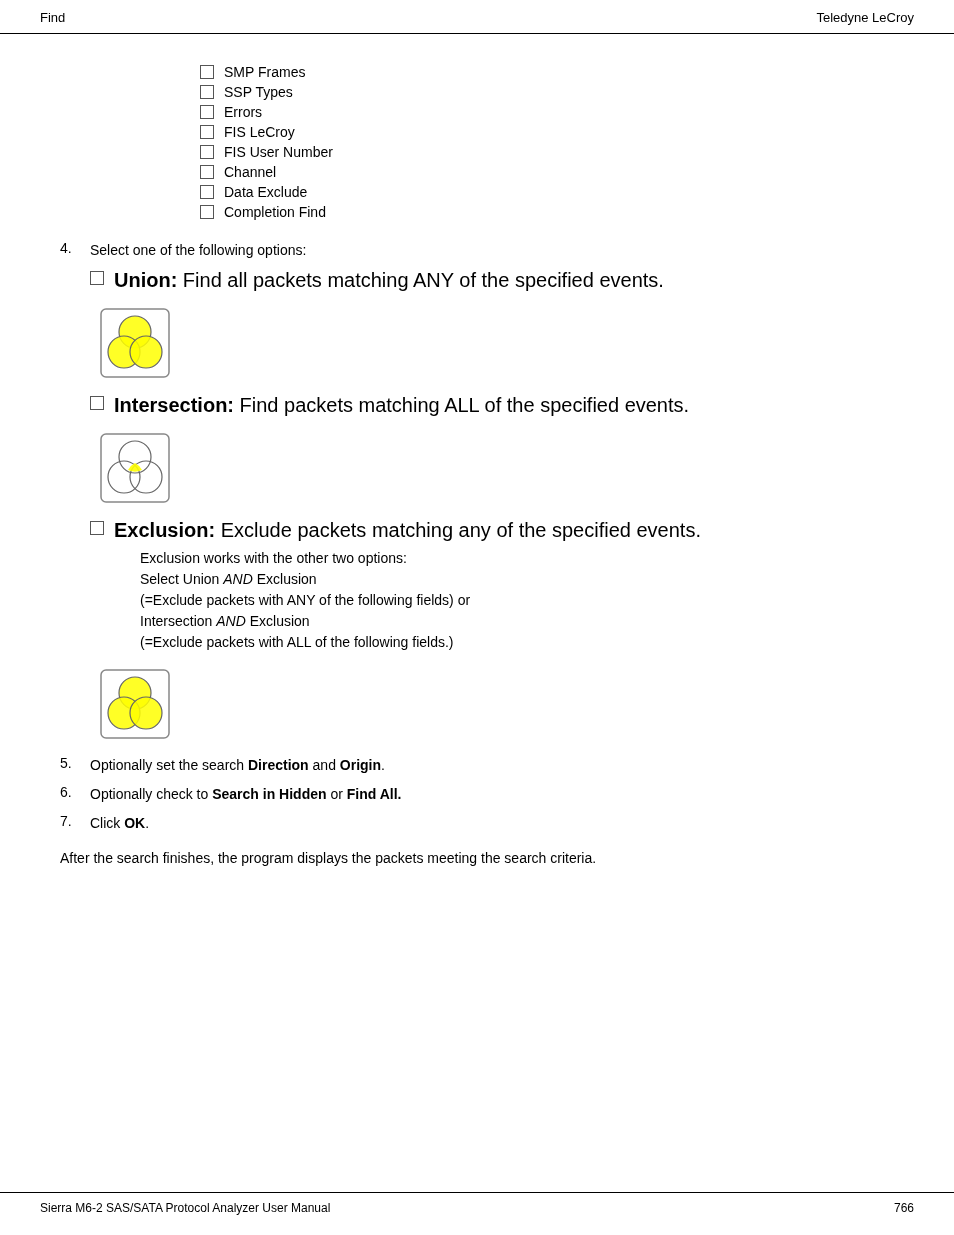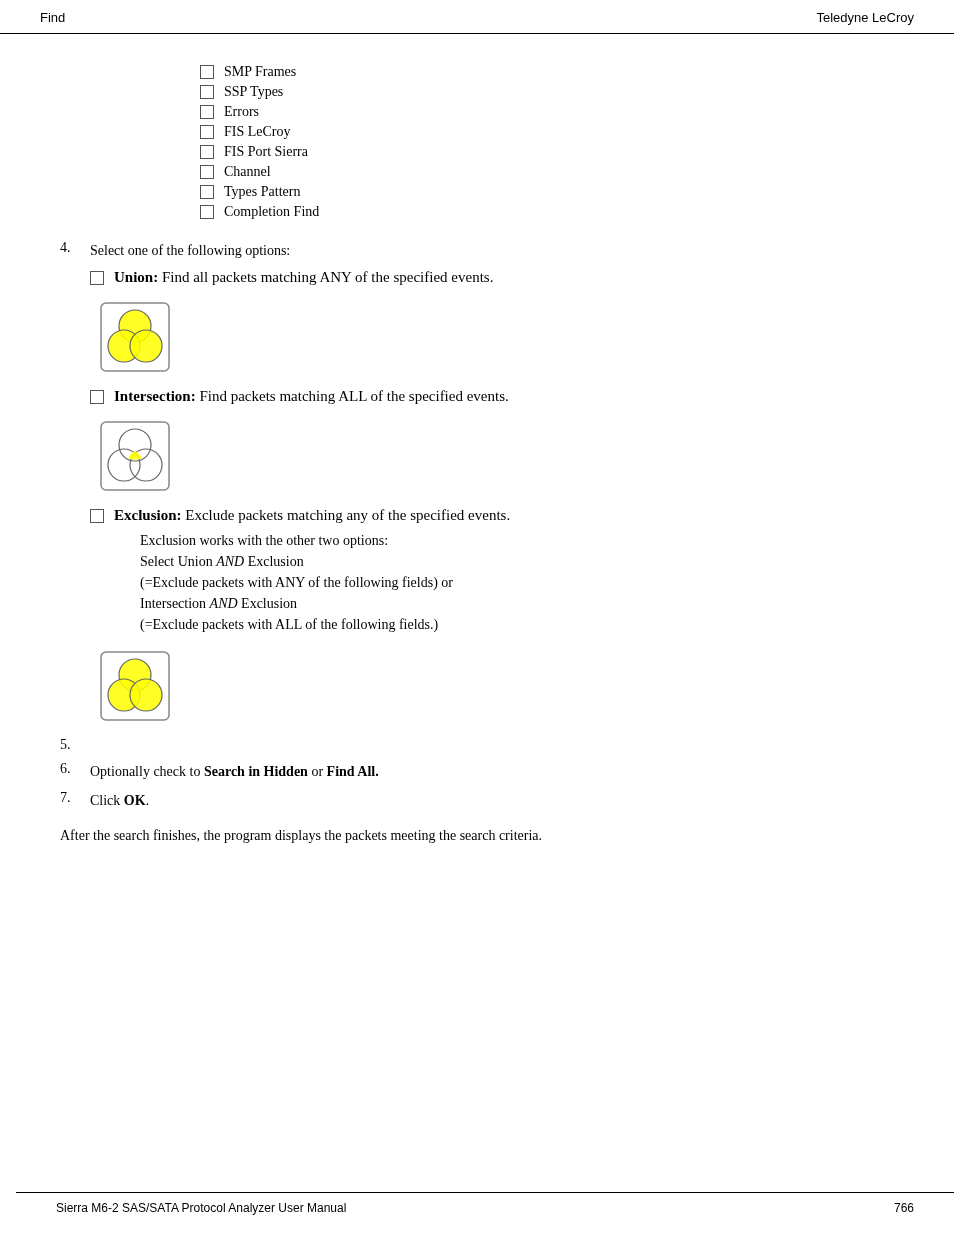--- a/index.html
+++ b/index.html
@@ -41,21 +41,20 @@
     }
 
     .header-right {
       font-size: 13px;
       color: #000;
     }
 
     
     .main-content {
       padding: 10px 60px 40px 60px;
-      font-family: Liberation Serif, serif;
     }
 
     
     .bullet-list {
       list-style: none;
       margin-bottom: 20px;
       padding-left: 140px;
     }
 
     .bullet-list li {
@@ -83,21 +82,21 @@
     .sub-bullet-list {
       list-style: none;
       padding-left: 0;
       margin-top: 6px;
     }
 
     .sub-bullet-list li {
       display: flex;
       align-items: flex-start;
       margin-bottom: 6px;
-      font-size: 15px;
+      font-size: 20px;
     }
 
     .sub-bullet-list li .checkbox-icon {
       margin-top: 2px;
     }
 
     
     .venn-diagram {
       width: 70px;
       height: 70px;
@@ -126,21 +125,21 @@
       margin-top: 6px;
       margin-bottom: 10px;
       font-size: 14px;
       line-height: 1.5;
     }
 
     
     .page-footer {
       position: absolute;
       bottom: 20px;
-      left: 16px;
+      left: 0;
       right: 0;
       display: flex;
       justify-content: space-between;
       padding: 8px 40px 0 40px;
       border-top: 1px solid #000;
       font-size: 12px;
       color: #000;
     }
 
     .step-row {
@@ -189,29 +188,29 @@
       <li>
         <span class="checkbox-icon"></span>
         <span>Errors</span>
       </li>
       <li>
         <span class="checkbox-icon"></span>
         <span>FIS LeCroy</span>
       </li>
       <li>
         <span class="checkbox-icon"></span>
-        <span>FIS Port Sierra</span>
+        <span>FIS User Number</span>
       </li>
       <li>
         <span class="checkbox-icon"></span>
         <span>Channel</span>
       </li>
       <li>
         <span class="checkbox-icon"></span>
-        <span>Types Pattern</span>
+        <span>Data Exclude</span>
       </li>
       <li>
         <span class="checkbox-icon"></span>
         <span>Completion Find</span>
       </li>
     </ul>
 
     <div class="numbered-section">
       <div class="step-row">
         <span class="step-number">4.</span>
@@ -277,20 +276,23 @@
           <rect x="1" y="1" width="68" height="68" rx="5" ry="5" fill="white" stroke="#888" stroke-width="1.5"></rect>
           <circle cx="35" cy="24" r="16" fill="yellow" fill-opacity="0.85" stroke="#666" stroke-width="1.2"></circle>
           <circle cx="24" cy="44" r="16" fill="yellow" fill-opacity="0.85" stroke="#666" stroke-width="1.2"></circle>
           <circle cx="46" cy="44" r="16" fill="yellow" fill-opacity="0.85" stroke="#666" stroke-width="1.2"></circle>
         </svg>
       </div>
     </div>
 
     <div class="step-row" style="margin-bottom: 8px;">
       <span class="step-number">5.</span>
+      <span class="step-content">
+        Optionally set the search <strong>Direction</strong> and <strong>Origin</strong>.
+      </span>
     </div>
 
     <div class="step-row" style="margin-bottom: 8px;">
       <span class="step-number">6.</span>
       <span class="step-content">
         Optionally check to <strong>Search in Hidden</strong> or <strong>Find All.</strong>
       </span>
     </div>
 
     <div class="step-row" style="margin-bottom: 14px;">

